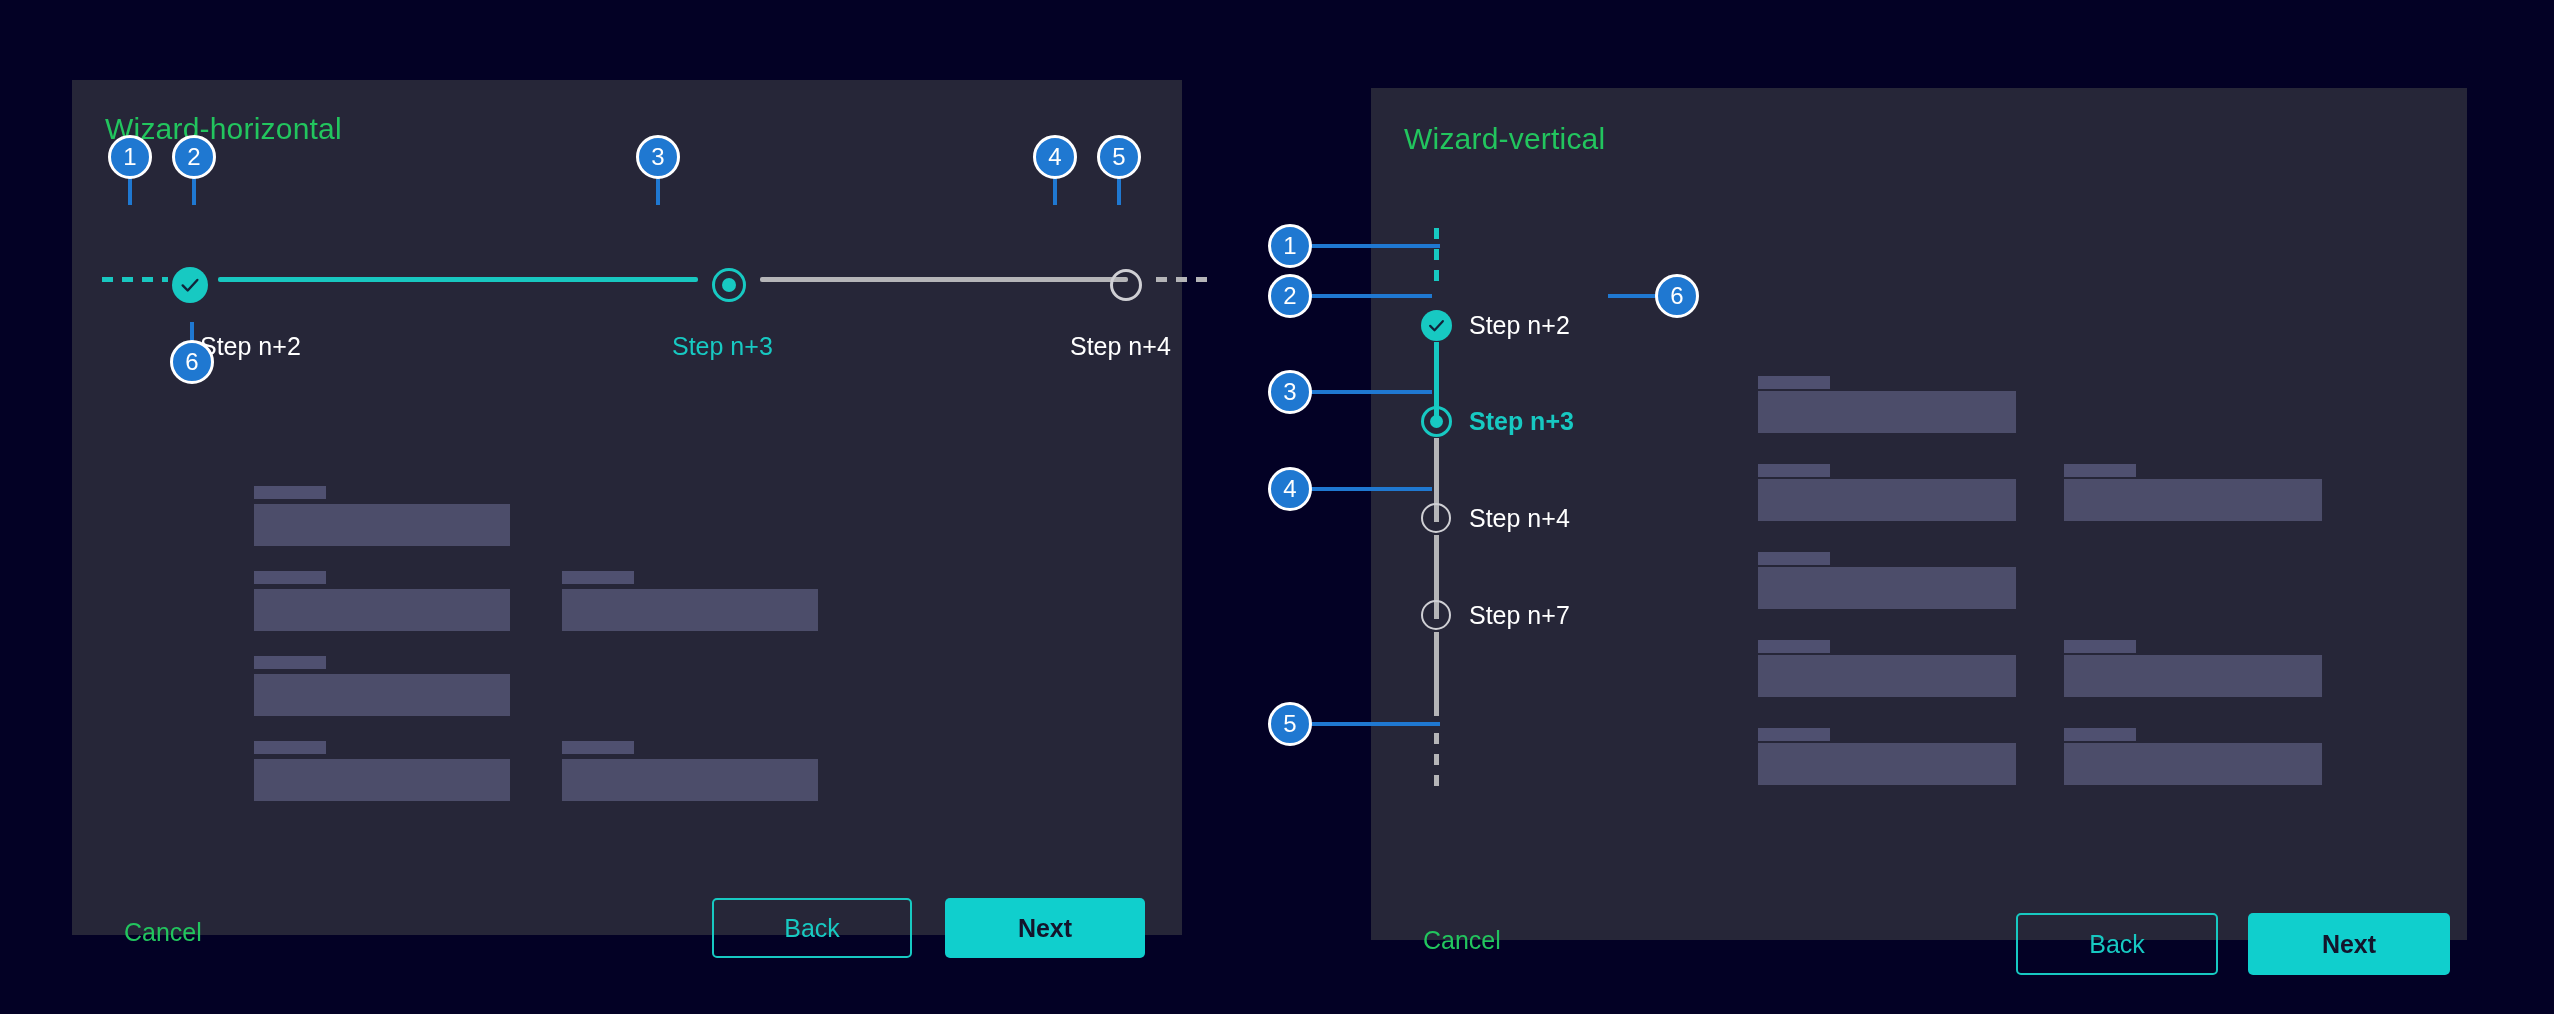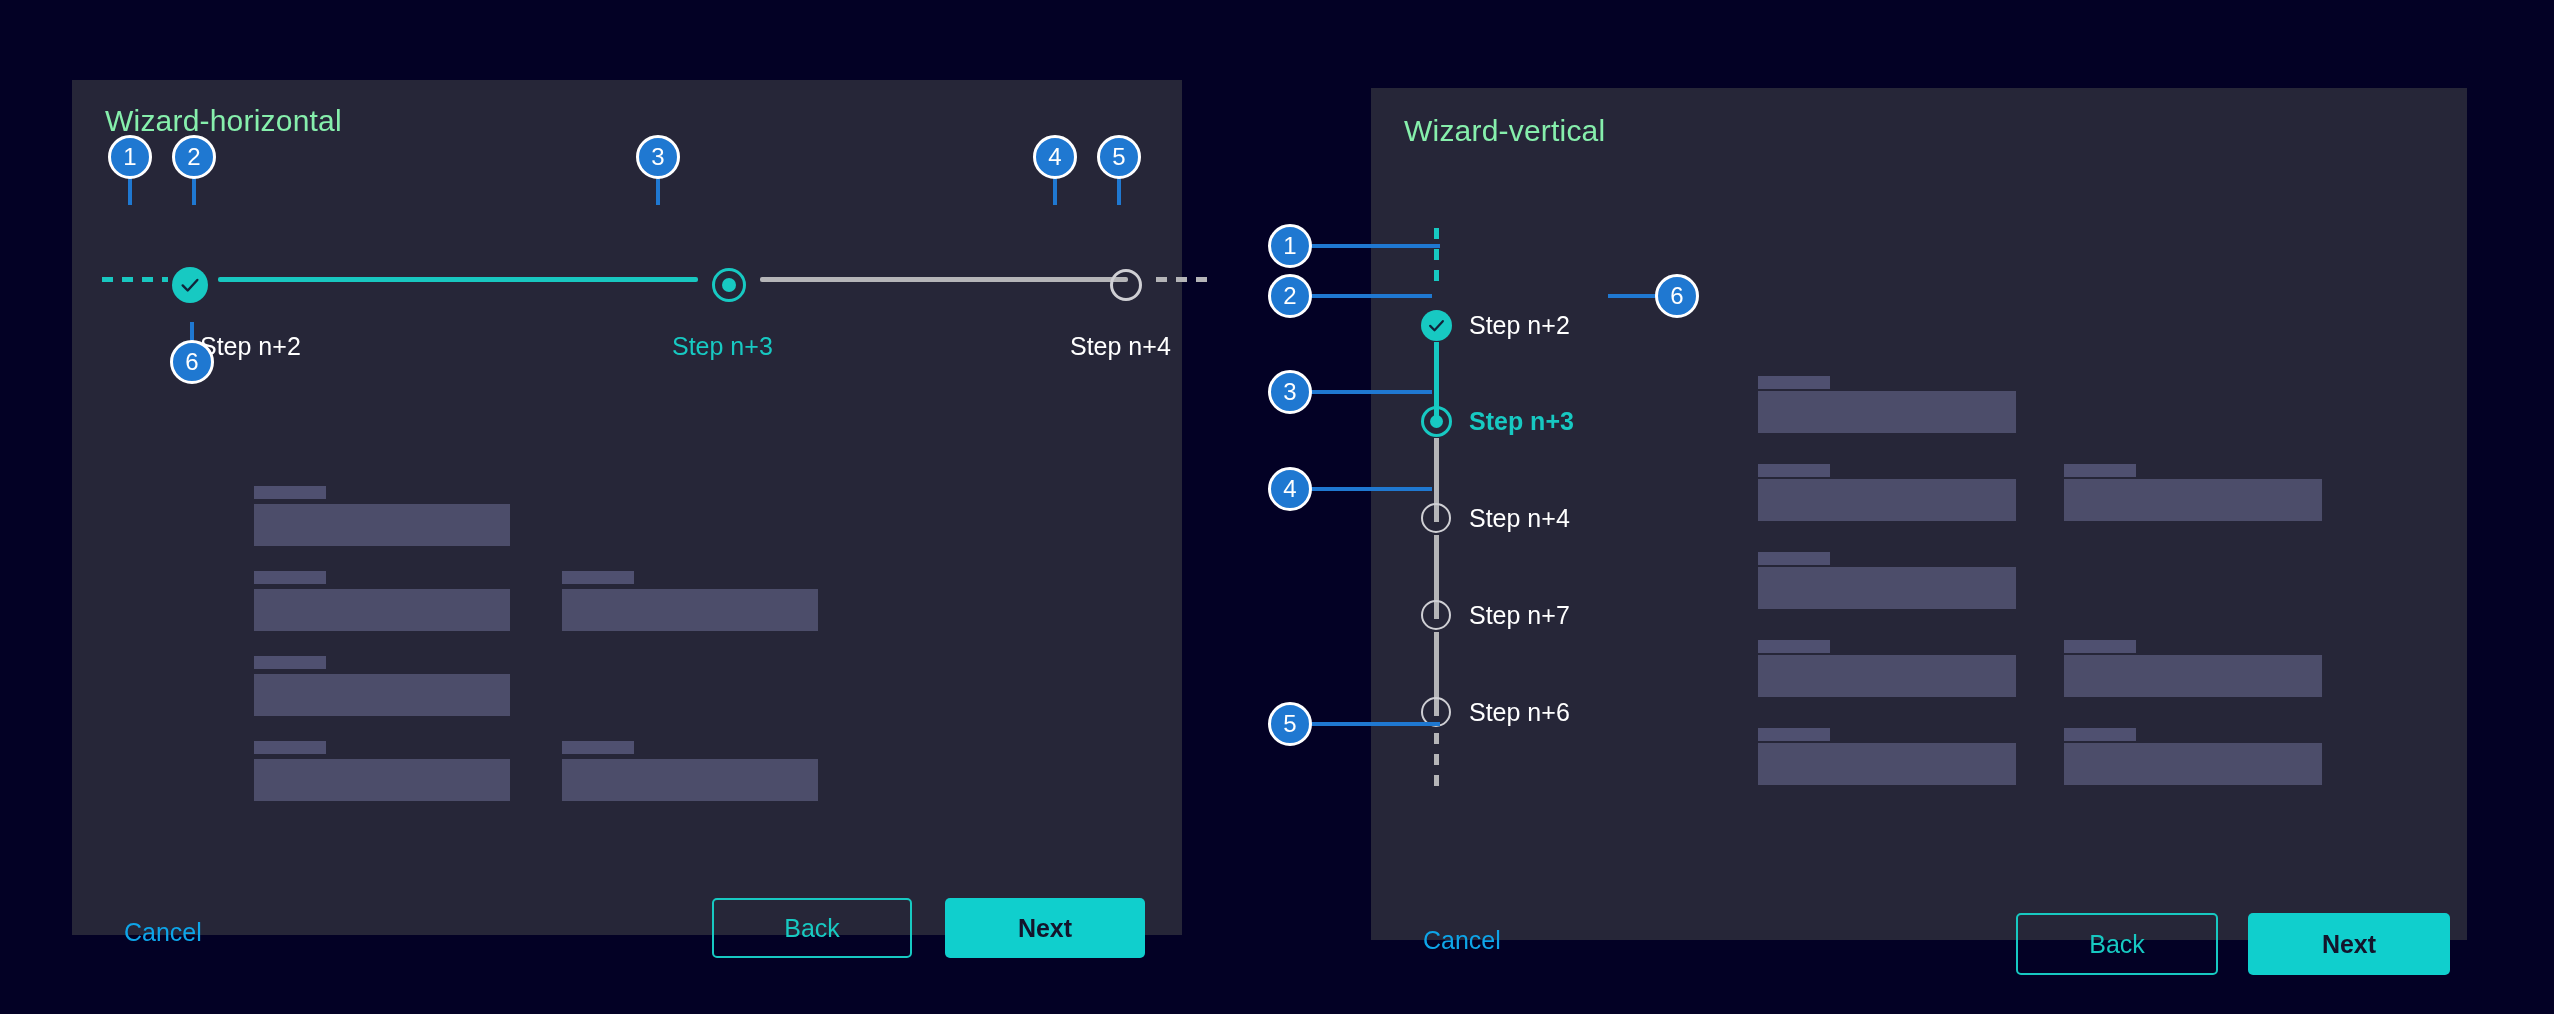--- a/index.html
+++ b/index.html
@@ -33,25 +33,26 @@
   }
   #card-vertical {
     left: 1371px;
     top: 88px;
     width: 1096px;
     height: 852px;
   }
 
   .card-title {
     position: absolute;
-    color: #86efac;
+    color: #22c55e;
     font-size: 30px;
     font-weight: 400;
     letter-spacing: .2px;
     white-space: nowrap;
+    margin-top: 8px;
   }
   #title-horizontal { left: 33px; top: 24px; }
   #title-vertical   { left: 33px; top: 26px; }
 
   
   #hstepper {
     position: absolute;
     left: 0;
     top: 172px;
     width: 1110px;
@@ -122,21 +123,21 @@
   }
   .sk-field {
     position: absolute;
     height: 42px;
     background: #4c4d6a;
   }
 
   
   .btn-link {
     position: absolute;
-    color: #0ea5e9;
+    color: #22c55e;
     font-size: 25px;
     background: none;
     border: none;
     padding: 0;
     cursor: pointer;
     font-family: "Liberation Sans", sans-serif;
     white-space: nowrap;
   }
   .btn-outline {
     position: absolute;
@@ -349,24 +350,20 @@
 
       <div class="v-rail todo" style="top:307px; height:84px;"></div>
 
       <div class="v-row" style="top:372px;">
         <div class="v-node upcoming"></div>
         <div class="v-text muted">Step n+7</div>
       </div>
 
       <div class="v-rail todo" style="top:404px; height:84px;"></div>
 
-      <div class="v-row" style="top:469px;">
-        <div class="v-node upcoming"></div>
-        <div class="v-text muted">Step n+6</div>
-      </div>
 
       <div class="v-dash todo" style="top:505px; height:58px;"></div>
     </div>
 
     <div>
 
       <div class="sk-label" style="left:387px; top:288px; width:72px;"></div>
       <div class="sk-field" style="left:387px; top:303px; width:258px;"></div>
 
       <div class="sk-label" style="left:387px; top:376px; width:72px;"></div>

